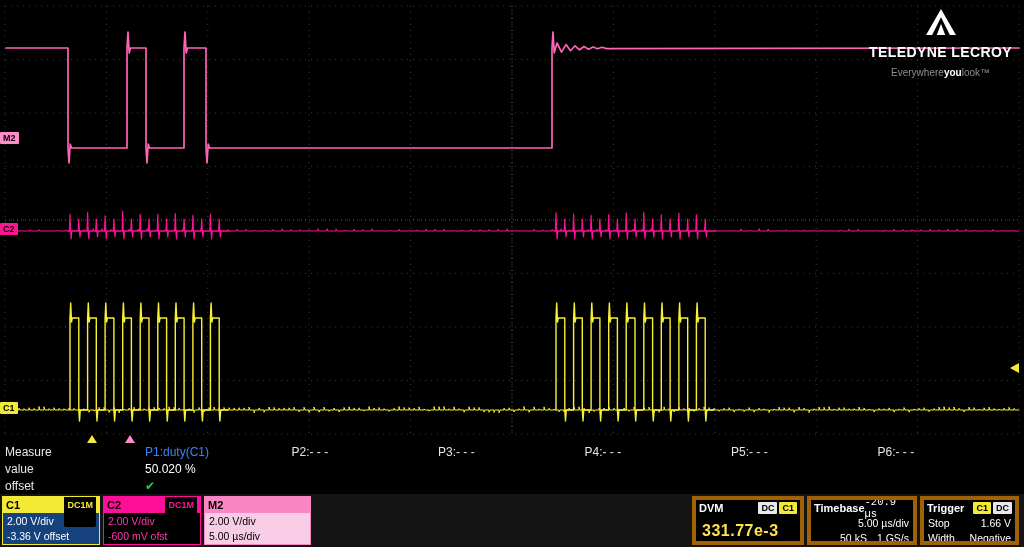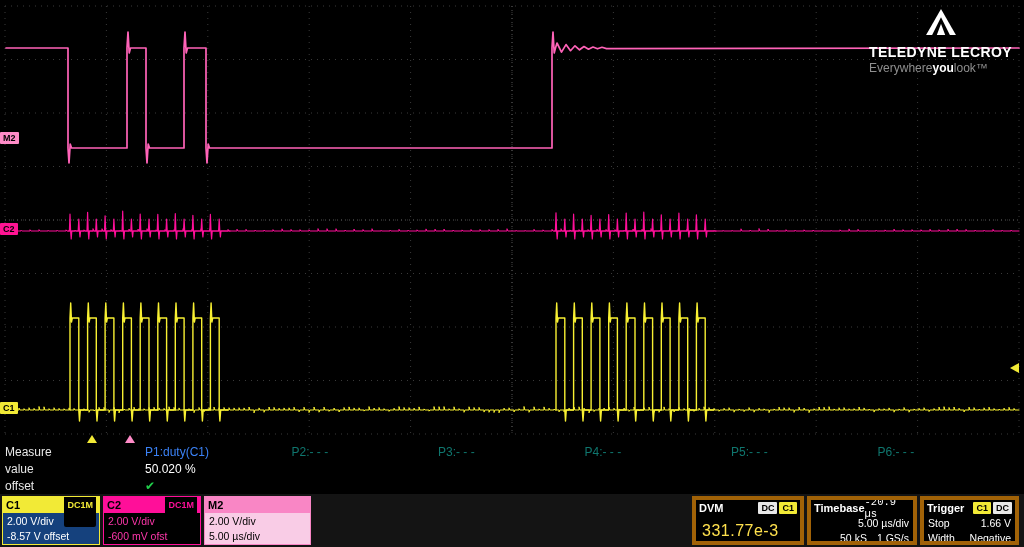--- a/index.html
+++ b/index.html
@@ -7,33 +7,33 @@
   .screen {
     position:relative; width:1024px; height:547px; background:#000;
     font-family:"Liberation Sans","DejaVu Sans",sans-serif; overflow:hidden;
   }
   
   .display { position:absolute; left:0; top:0; width:1024px; height:444px; background:#000; }
   #scope { position:absolute; left:0; top:0; }
   .logo { position:absolute; top:8px; right:12px; display:flex; align-items:center; gap:8px;flex-direction:column; }
   .logo-text { text-align:left; }
   .brand-name { color:#fff; font-weight:bold; font-size:14px; letter-spacing:.4px; white-space:nowrap; }
-  .tagline { font-size:12px; color:#8f8f8f; margin-top:1px; }
+  .tagline { font-size:10px; color:#8f8f8f; margin-top:7px;text-align:center; }
   .tagline b { color:#fff; }
   .chtag { position:absolute; left:0; font-size:9px; font-weight:bold; color:#000; padding:0 3px; line-height:12px; border-radius:1px; }
   .chtag.m2 { top:132px; background:#ff8cc8; }
   .chtag.c2 { top:223px; background:#ff1493; }
   .chtag.c1 { top:402px; background:#f2ea36; }
   
   .measure { position:absolute; left:0; top:444px; width:1024px; height:50px; background:#000; color:#fff; font-size:12px; }
   .mrow { display:flex; height:17px; line-height:17px; }
   .mlabel { width:145px; padding-left:5px; color:#e8e8e8; }
   .mcells { flex:1; display:flex; }
   .mcell { flex:1; white-space:nowrap; }
-  .mcell.off { color:#0f766e; }
+  .mcell.off { color:#e5e5e5; }
   .mcell.on { color:#3b82f6; }
   .mcell.val { color:#fff; }
   .mcell.check { color:#21d04b; font-weight:bold; }
   
   .bbar { position:absolute; left:0; top:494px; width:1024px; height:53px; background:#141414; display:flex; align-items:flex-start; padding:2px 2px 0 2px; }
   .box { height:49px; margin-right:3px; font-size:10.5px; overflow:hidden; }
   .chbox { width:98px; border:1px solid; }
   .chbox.m2w { width:107px; }
   .chhead { height:16px; display:flex; align-items:center; justify-content:space-between; padding:0 3px; font-weight:bold; }
   .chname { color:#000; font-size:11px; }
@@ -57,21 +57,21 @@
   .infobox { background:#000; border:4px solid #a16207; color:#fff; }
   .dvmbox { width:112px; }
   .tbbox { width:110px; }
   .trbox { width:99px; }
   .ihead { height:16px; display:flex; align-items:center; padding:0 3px; }
   .ititle { font-weight:bold; font-size:11px; }
   .chips { margin-left:auto; display:flex; gap:2px; }
   .chip { font-size:9px; font-weight:bold; color:#000; padding:0 3px; line-height:12px; border-radius:1px; }
   .chip.white { background:#e8e8e8; }
   .chip.yellow { background:#f2ea36; }
-  .dvmval { color:#ffe14d; font-size:16px; font-weight:normal; padding:6px 0 0 6px; letter-spacing:.5px; }
+  .dvmval { color:#ffe14d; font-size:16px; font-weight:bold; padding:6px 0 0 6px; letter-spacing:.5px; }
   .irow { display:flex; justify-content:space-between; padding:0 4px; line-height:15px; }
   .irow.rt { justify-content:flex-end; gap:10px; }
   .ihead .pos { margin-left:auto;font-family:Liberation Mono, monospace; }
 </style>
 </head>
 <body>
 
 <div class="screen">
 
   <div class="display">
@@ -165,21 +165,21 @@
 
   <div class="bbar">
 
     <div class="box chbox c1box">
       <div class="chhead c1head">
         <span class="chname">C1</span>
         <span class="coup c1coup">DC1M</span>
       </div>
       <div class="chbody c1body">
         <div>2.00 V/div</div>
-        <div>-8.57 V offset</div>
+        <div>-3.36 V offset</div>
       </div>
     </div>
 
     <div class="box chbox c2box">
       <div class="chhead c2head">
         <span class="chname">C2</span>
         <span class="coup c2coup">DC1M</span>
       </div>
       <div class="chbody c2body">
         <div>2.00 V/div</div>

